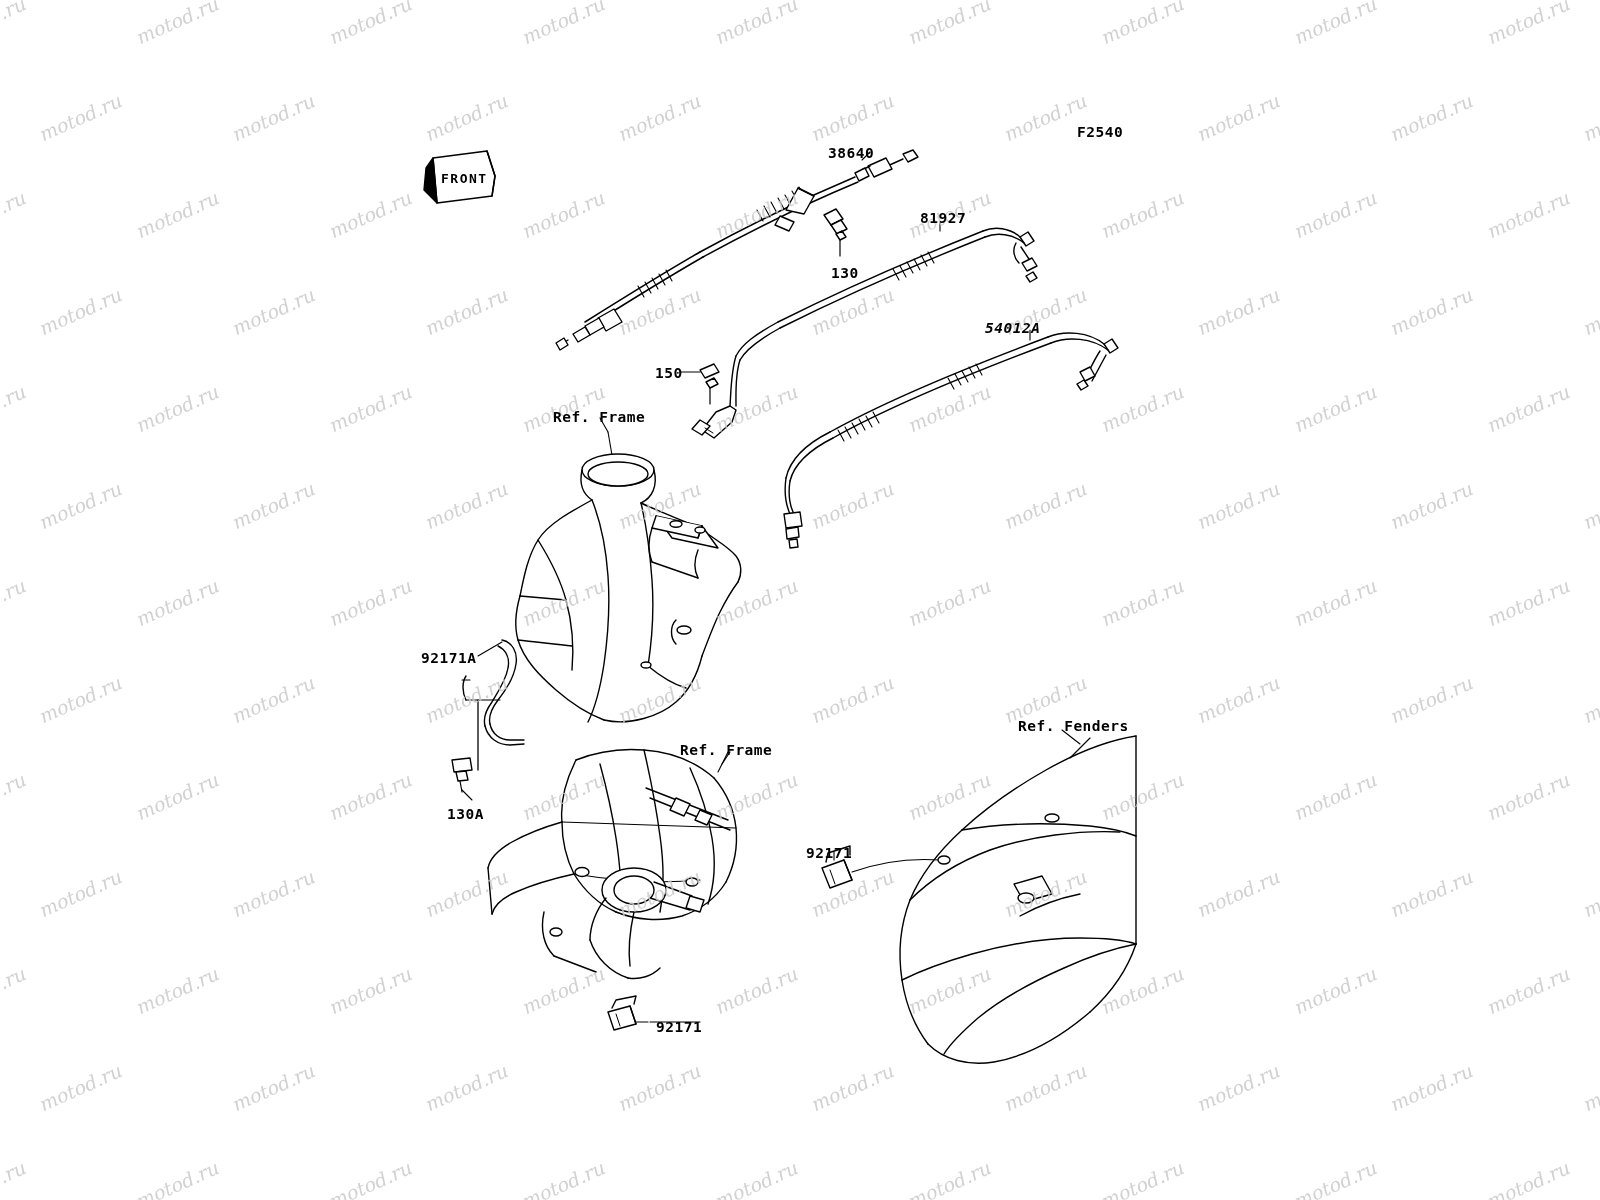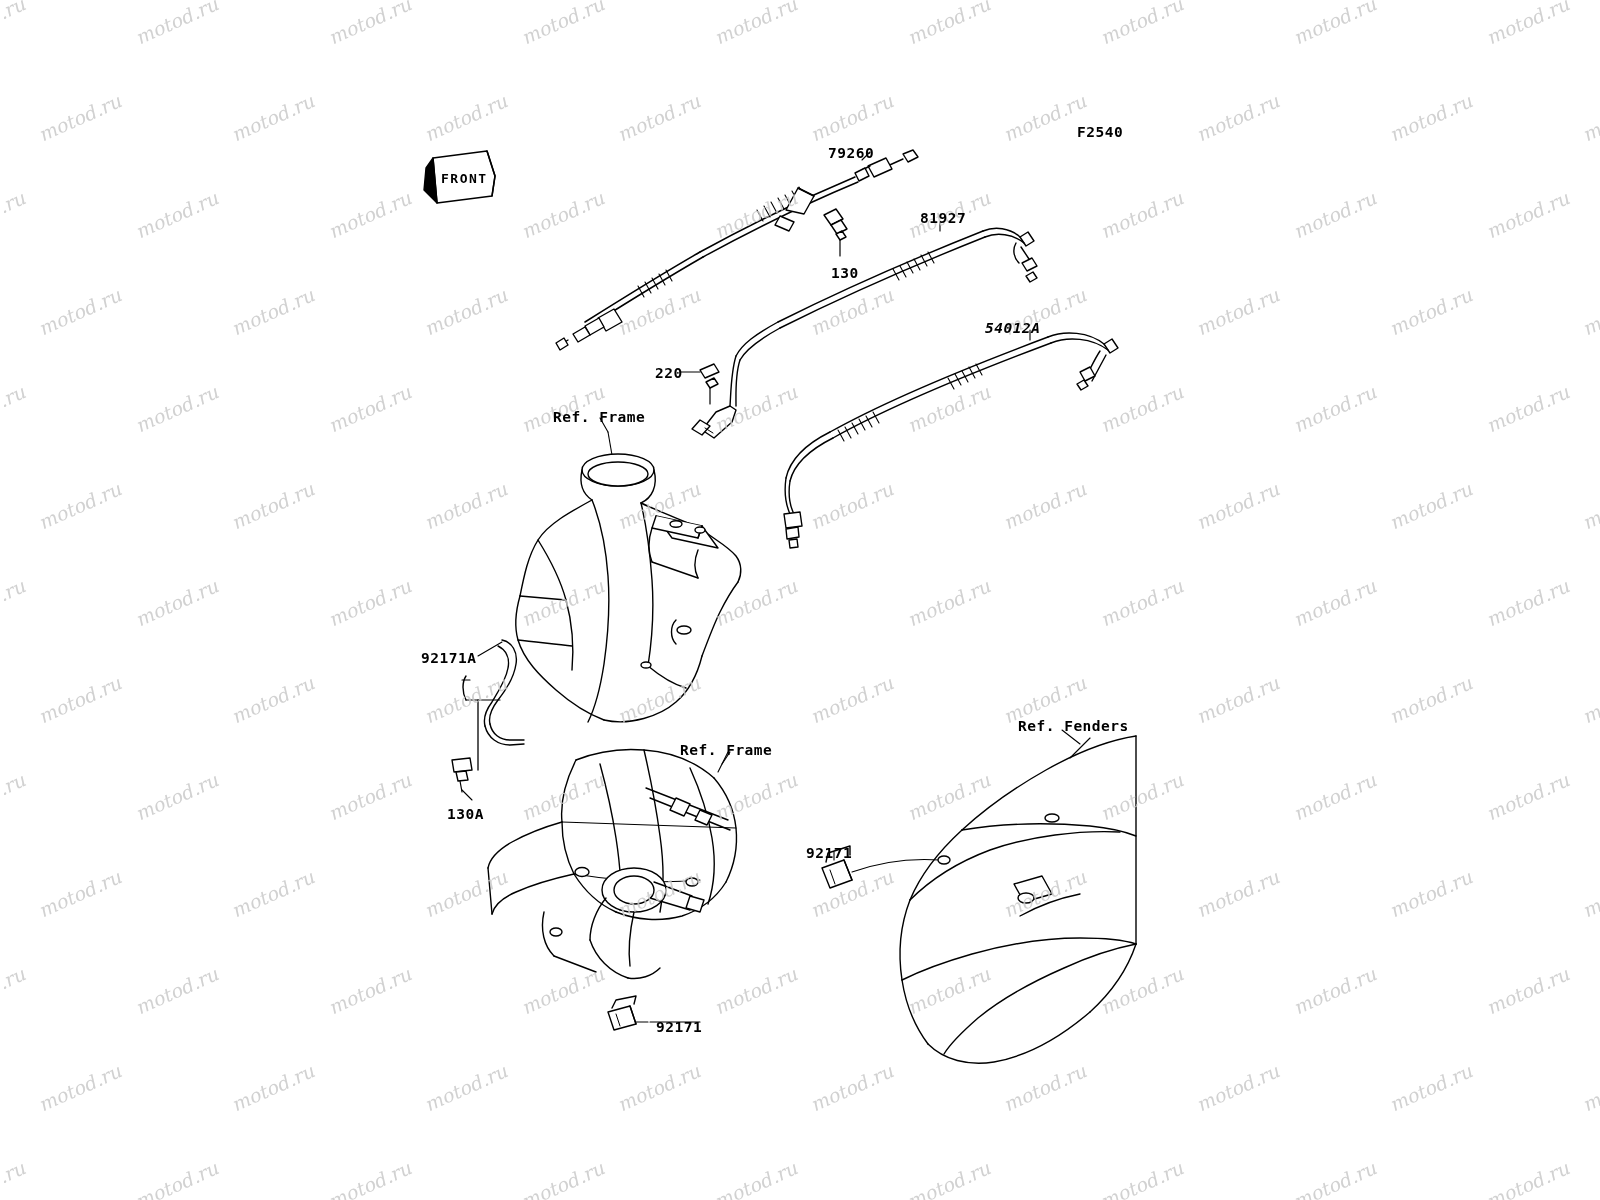--- a/index.html
+++ b/index.html
@@ -423,26 +423,26 @@
         <path d="M1062,730 L1080,744"></path>
         <path d="M478,656 L502,642"></path>
         <path d="M472,800 L462,790"></path>
         <path d="M700,1022 L650,1022"></path>
       </g>
 
     </g>
   </svg>
 
   <div id="labels">
-      <div class="label" style="left: 828px; top: 145px;">79260</div>
+      <div class="label" style="left: 828px; top: 145px;">38640</div>
       <div class="label" style="left: 1077px; top: 124px;">F2540</div>
       <div class="label" style="left: 920px; top: 210px;">81927</div>
       <div class="label" style="left: 831px; top: 265px;">130</div>
       <div class="label" style="left: 985px; top: 320px; font-style: italic;">54012A</div>
-      <div class="label" style="left: 655px; top: 365px;">220</div>
+      <div class="label" style="left: 655px; top: 365px;">150</div>
       <div class="label" style="left: 553px; top: 409px;">Ref. Frame</div>
       <div class="label" style="left: 421px; top: 650px;">92171A</div>
       <div class="label" style="left: 680px; top: 742px;">Ref. Frame</div>
       <div class="label" style="left: 1018px; top: 718px;">Ref. Fenders</div>
       <div class="label" style="left: 447px; top: 806px;">130A</div>
       <div class="label" style="left: 806px; top: 845px;">92171</div>
       <div class="label" style="left: 656px; top: 1019px;">92171</div>
     </div>
 
 </div>

